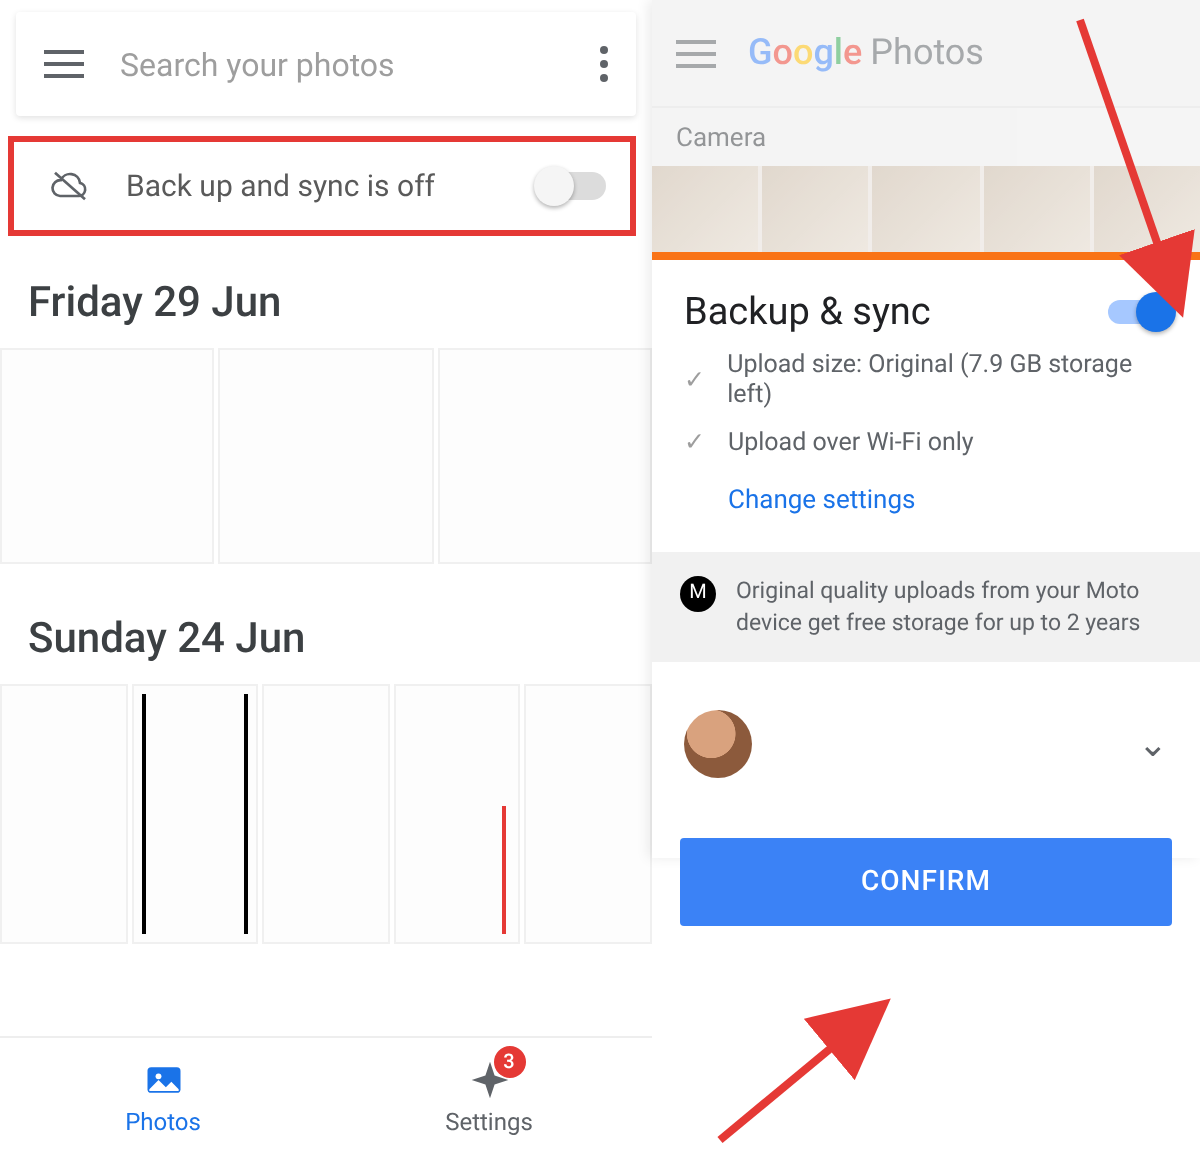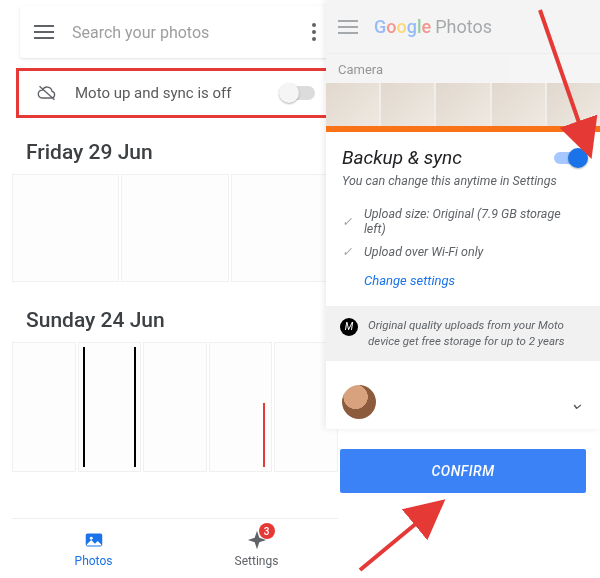--- a/index.html
+++ b/index.html
@@ -1,17 +1,17 @@
 <!DOCTYPE html>
 <html><head>
 <meta charset="utf-8">
 <style>
   * { box-sizing: border-box; margin: 0; padding: 0; }
   body { font-family: Roboto, Arial, sans-serif; background: #fff; width: 600px; height: 578px; position: relative; overflow: hidden; }
-  .screen-left { position: absolute; left: 12px; top: 0; width: 326px; height: 578px; background: #fff; }
+  .screen-left { position: absolute; left: 0; top: 0; width: 326px; height: 578px; background: #fff; }
   .screen-right { position: absolute; left: 326px; top: 0; width: 274px; height: 429px; background: #fff; box-shadow: -2px 0 6px rgba(0,0,0,.08); }
 
   
   .search-bar { display: flex; align-items: center; height: 52px; padding: 0 14px; box-shadow: 0 1px 3px rgba(0,0,0,.12); margin: 6px 8px; border-radius: 2px; background: #fff; }
   .hamburger { width: 20px; height: 14px; display: flex; flex-direction: column; justify-content: space-between; margin-right: 18px; }
   .hamburger span { display: block; height: 2px; background: #5f6368; }
   .search-placeholder { flex: 1; color: #9e9e9e; font-size: 16px; }
   .more-dots { width: 4px; display: flex; flex-direction: column; gap: 3px; }
   .more-dots span { width: 4px; height: 4px; border-radius: 50%; background: #5f6368; }
 
@@ -44,21 +44,21 @@
   .right-header { height: 54px; background: #ececec; display: flex; align-items: center; padding: 0 12px; opacity: .55; border-bottom: 1px solid #e0e0e0; }
   .g-hamburger { width: 20px; height: 14px; display: flex; flex-direction: column; justify-content: space-between; margin-right: 16px; }
   .g-hamburger span { display: block; height: 2px; background: #5f6368; }
   .g-logo { font-size: 18px; font-weight: 500; }
   .g-blue { color: #4285f4; } .g-red { color: #ea4335; } .g-yellow { color: #fbbc05; } .g-green { color: #34a853; }
   .g-gray { color: #5f6368; font-weight: 400; margin-left: 4px; }
   .camera-label { padding: 8px 12px 6px; font-size: 13px; color: #3c4043; background: #ececec; opacity: .55; }
   .thumb-strip { height: 56px; background: #e6e0da; display: flex; gap: 2px; opacity: .55; }
   .thumb-strip div { flex: 1; background: linear-gradient(135deg,#c9b9a6,#e6dccf); }
 
-  .sheet { position: absolute; left: 0; right: 0; top: 126px; bottom: 0; background: #fff; border-top: 6px solid #f97316; font-style: italic; }
+  .sheet { position: absolute; left: 0; right: 0; top: 126px; bottom: 0; background: #fff; border-top: 4px solid #f97316; }
   .sheet-title-row { display: flex; align-items: center; padding: 14px 16px 4px; }
   .sheet-title { font-size: 19px; color: #202124; flex: 1; }
   .switch-on { width: 30px; height: 12px; background: #a6c8ff; border-radius: 8px; position: relative; }
   .switch-on::after { content: ""; position: absolute; right: -4px; top: -4px; width: 20px; height: 20px; background: #1a73e8; border-radius: 50%; box-shadow: 0 1px 2px rgba(0,0,0,.3); }
   .sheet-sub { font-size: 12.5px; color: #5f6368; padding: 0 16px 14px; }
   .check-row { display: flex; align-items: center; padding: 4px 16px; font-size: 12.5px; color: #5f6368; }
   .check-mark { width: 12px; margin-right: 10px; color: #9e9e9e; }
   .change-link { color: #1a73e8; font-size: 13px; padding: 10px 16px 18px 38px; }
   .info-box { background: #f1f1f1; color: #5f6368; font-size: 11.5px; padding: 12px 14px; display: flex; gap: 10px; line-height: 1.35; }
   .moto-badge { width: 18px; height: 18px; border-radius: 50%; background: #000; color: #fff; font-size: 10px; display: flex; align-items: center; justify-content: center; flex-shrink: 0; }
@@ -90,21 +90,21 @@
       </div>
   </div>
 
   <div class="banner">
     <div class="cloud-off">
       <svg viewBox="0 0 24 24" width="28" height="20">
           <path fill="none" stroke="#5f6368" stroke-width="1.6" d="M6 18h11a4 4 0 0 0 1-7.9A6 6 0 0 0 6.5 8.5 4.5 4.5 0 0 0 6 18z"></path>
           <line x1="3" y1="4" x2="21" y2="20" stroke="#5f6368" stroke-width="1.6"></line>
         </svg>
     </div>
-    <div class="banner-text">Moto up and sync is off</div>
+    <div class="banner-text">Back up and sync is off</div>
     <div class="switch-off"></div>
   </div>
 
   <div class="date-header">Friday 29 Jun</div>
   <div class="photo-row row1">
     <div class="thumb t1"></div>
     <div class="thumb t2"></div>
     <div class="thumb t3"></div>
   </div>
 
@@ -163,21 +163,20 @@
       <div></div>
       <div></div>
       <div></div>
   </div>
 
   <div class="sheet">
     <div class="sheet-title-row">
       <div class="sheet-title">Backup &amp; sync</div>
       <div class="switch-on"></div>
     </div>
-    <div class="sheet-sub">You can change this anytime in Settings</div>
     <div class="check-row">
       <span class="check-mark">✓</span>
       <span>Upload size: Original (7.9 GB storage left)</span>
     </div>
     <div class="check-row">
       <span class="check-mark">✓</span>
       <span>Upload over Wi-Fi only</span>
     </div>
     <div class="change-link">Change settings</div>
     <div class="info-box">

